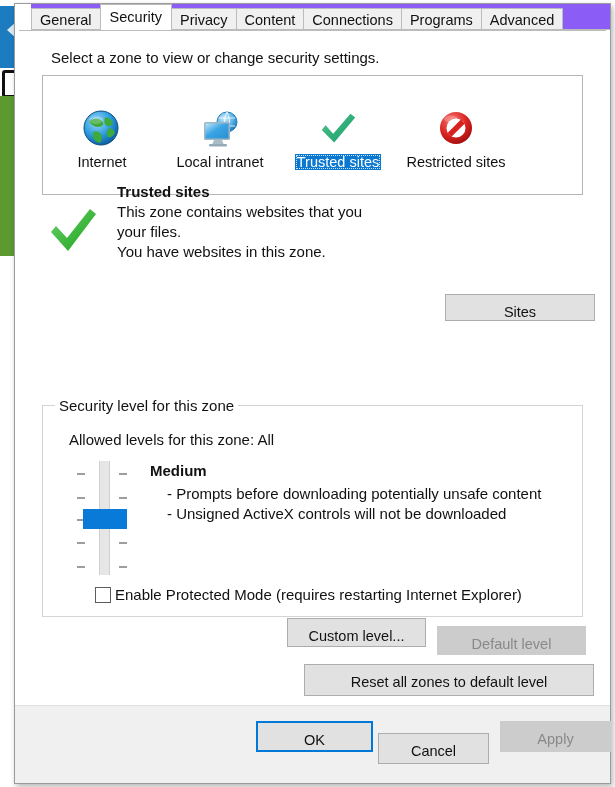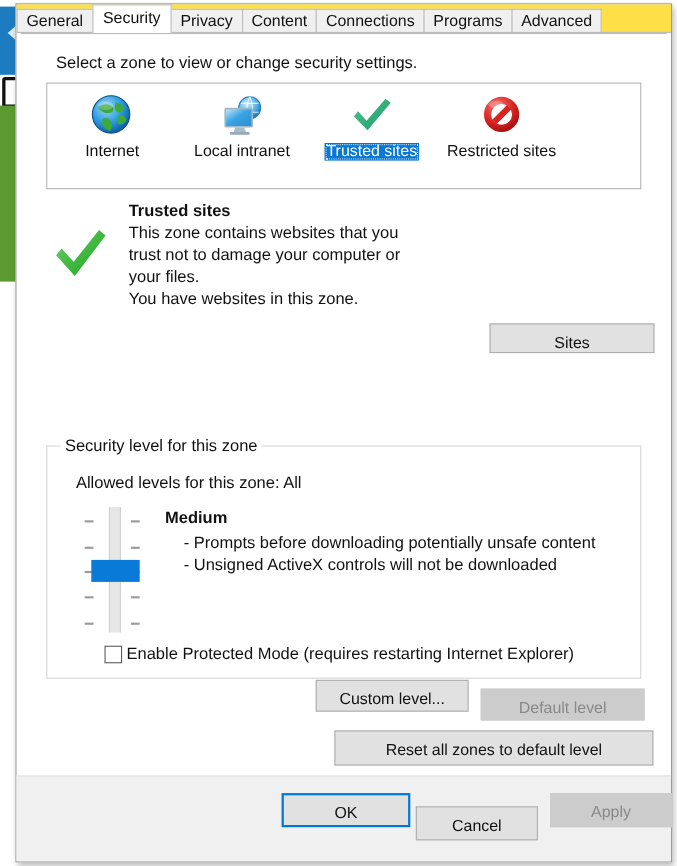--- a/index.html
+++ b/index.html
@@ -88,22 +88,22 @@
     cursor: pointer;
     font-family: "Liberation Sans", sans-serif;
   }
   .tb-btn.close { font-size: 18px; margin-right: 8px; }
   .tb-btn.help { margin-right: 18px; }
 
   
   #tabstrip {
     position: relative;
     height: 26px;
-    margin-left: 0;
-    background: #fde047;
+    margin-left: 16px;
+    background: #8b5cf6;
   }
   .tabs-row {
     position: absolute;
     left: 0; bottom: 0;
     display: flex;
     align-items: flex-end;
   }
   .tab {
     height: 22px;
     line-height: 22px;
@@ -152,26 +152,26 @@
     left: 32px; top: 18px;
     font-size: 15px;
     color: #111;
     white-space: nowrap;
   }
 
   
   #zone-listbox {
     position: absolute;
     left: 23px; top: 44px;
-    width: 541px; height: 97px;
+    width: 541px; height: 120px;
     border: 1px solid #b5b5b5;
     background: #ffffff;
     box-sizing: border-box;
     display: flex;
-    align-items: flex-start;
+    align-items: center;
     padding-top: 7px;
   }
   .zone-item {
     width: 118px;
     display: flex;
     flex-direction: column;
     align-items: center;
     cursor: pointer;
   }
   .zone-icon {
@@ -511,21 +511,20 @@
               <stop offset="0%" stop-color="#6fd06f"></stop>
               <stop offset="100%" stop-color="#17a317"></stop>
             </linearGradient>
           </defs>
           <path d="M4 27 L9 21 L20 33 L43 4 L49 9 L21 46 Z" fill="url(#ck2)"></path>
         </svg>
       </div>
       <div id="zone-desc-text">
         <div id="zone-desc-title">Trusted sites</div>
         <div class="zone-desc-line">This zone contains websites that you</div>
-        <div class="zone-desc-line">trust not to damage your computer or</div>
         <div class="zone-desc-line">your files.</div>
         <div class="zone-desc-line">You have websites in this zone.</div>
       </div>
     </div>
 
     <button class="btn" id="sites-button">Sites</button>
 
     <div id="seclevel-group"></div>
     <div id="seclevel-legend">Security level for this zone</div>
 

